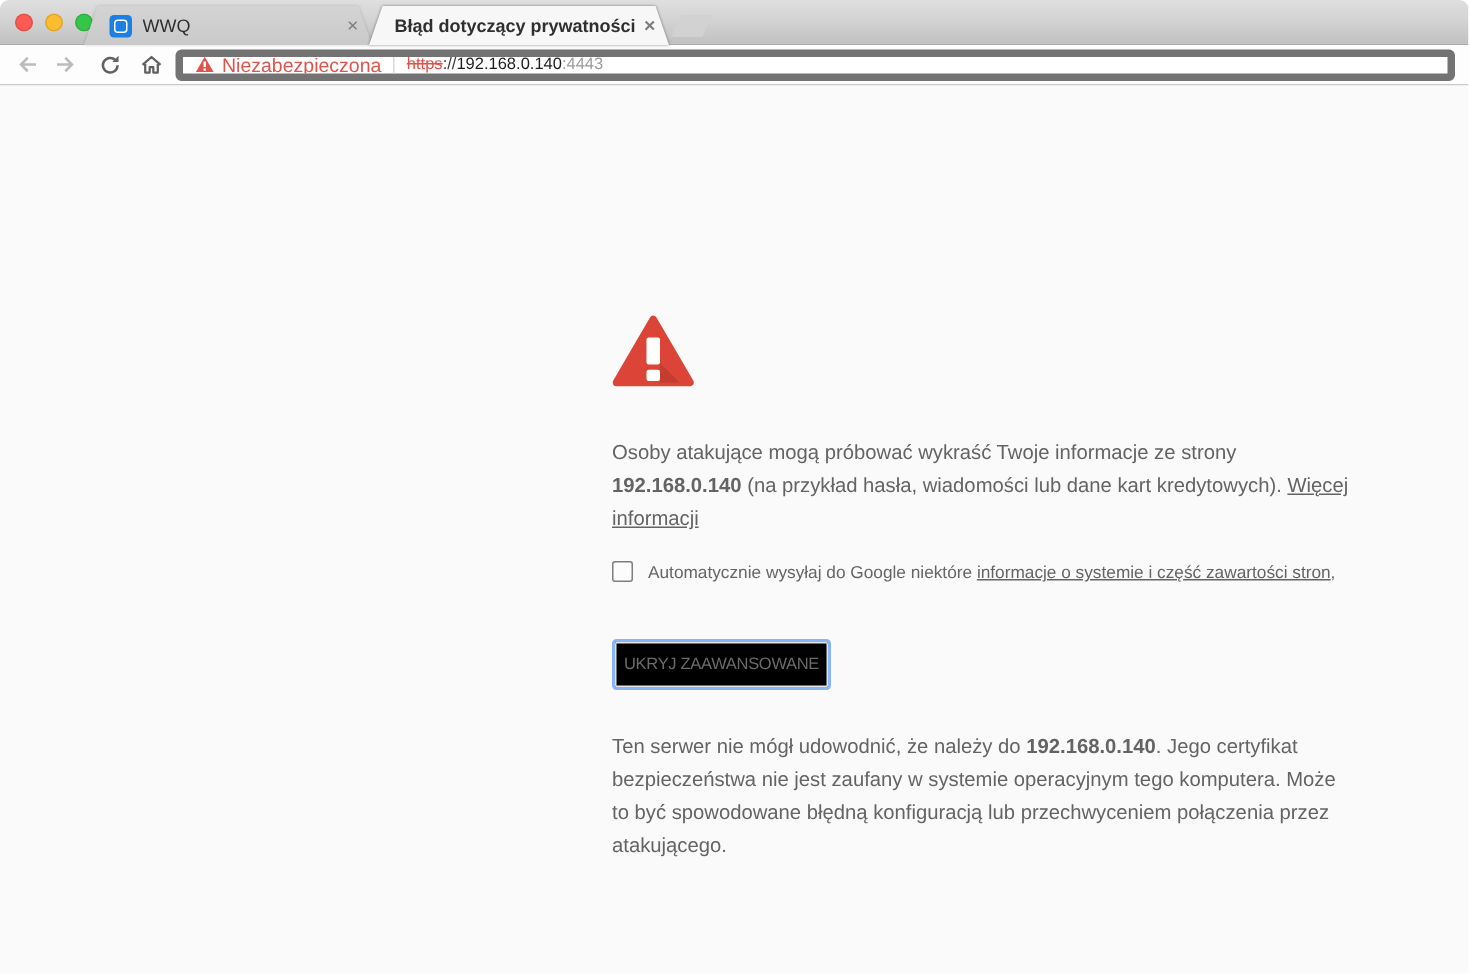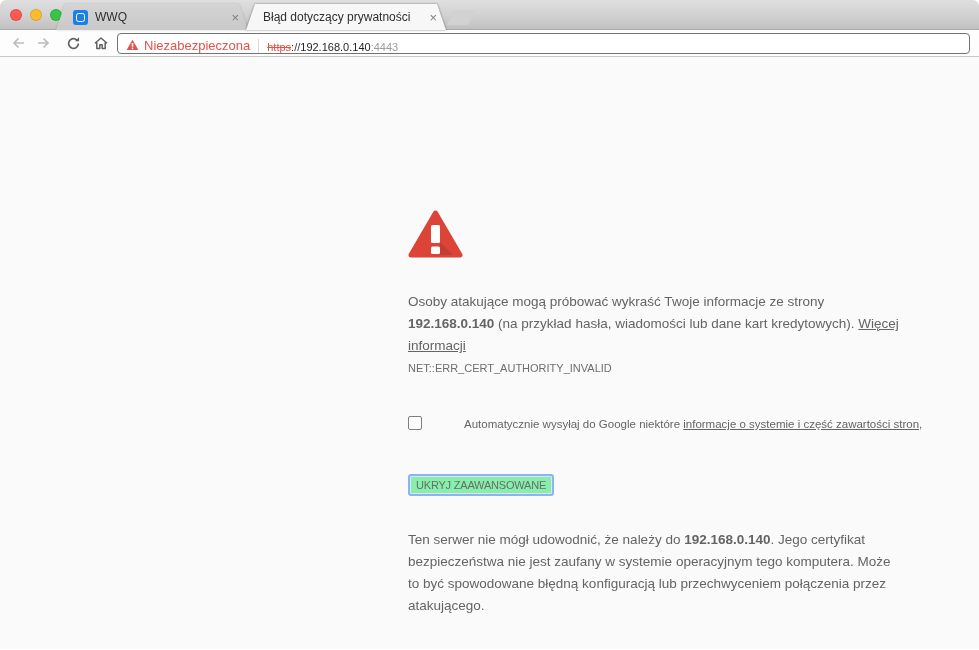--- a/index.html
+++ b/index.html
@@ -17,66 +17,66 @@
   .light.yellow { background:#fdbc30; border:1px solid rgba(0,0,0,.12); }
   .light.green { background:#35c649; border:1px solid rgba(0,0,0,.12); }
 
   .tabwrap { position:absolute; top:4px; height:26px; }
   .tabwrap.active { filter:drop-shadow(0 0 1px rgba(0,0,0,.45)); z-index:5; }
   .tabwrap.inactive { z-index:2; filter:drop-shadow(0 0 1px rgba(0,0,0,.18)); }
   .tab { position:relative; height:26px; display:flex; align-items:center;
          clip-path:polygon(0 100%, 9px 0, calc(100% - 9px) 0, 100% 100%);
          padding:0 22px 0 17px; }
   .tab.inactive-shape { background:linear-gradient(#d4d4d4,#c9c9c9); }
-  .tab.active-shape { background:#f7f7f7; }
+  .tab.active-shape { background:#f7f7f7;font-weight:bold; }
   .tab-label { font-size:12px; color:#2f2f2f; white-space:nowrap; overflow:hidden; }
   .favicon { width:15px; height:15px; border-radius:3px; background:#1b7fe4;
              position:relative; margin-right:7px; flex:0 0 auto; }
   .favicon::after { content:""; position:absolute; inset:3px; border:1.5px solid #fff; border-radius:2.5px; }
   .tab-close { position:absolute; right:9px; top:50%; transform:translateY(-50%);
                font-size:13px; line-height:13px; color:#7d7d7d; cursor:default; }
   .newtab { position:absolute; left:447px; top:10px; width:28px; height:15px;
             background:#d2d2d2; clip-path:polygon(7px 0, 100% 0, calc(100% - 7px) 100%, 0 100%);
             filter:drop-shadow(0 0 1px rgba(0,0,0,.25)); }
 
   
   .toolbar { height:27px; background:#fdfdfd; border-bottom:1px solid #c9c9c9;
              display:flex; align-items:center; padding:0 9px 0 7px; }
   .navbtn { width:24px; height:24px; display:flex; align-items:center; justify-content:center; flex:0 0 auto; }
   .navbtn svg { display:block; }
   .omnibox { flex:1; height:21px; margin-left:4px; background:#ffffff;
-             border:1px solid #737373; border-radius:4px;
-             display:flex; align-items:flex-end; padding:0 8px; overflow:hidden; }
+             border:5px solid #737373; border-radius:4px;
+             display:flex; align-items:center; padding:0 8px; overflow:hidden; }
   .chip { display:flex; align-items:center; gap:5px; }
   .chip-label { font-size:13px; color:var(--security-red,#e0534a); white-space:nowrap; }
   .chip-sep { width:1px; height:14px; background:#dadada; margin:0 8px; }
   .url { font-size:11px; white-space:nowrap; color:#3a3a3a; }
   .url .scheme { color:var(--security-red,#e0534a); text-decoration:line-through; }
   .url .sep { color:#3a3a3a; }
   .url .host { color:#1f1f1f; }
   .url .port { color:#9b9b9b; }
 
   
   .content { position:relative; height:592px; background:#fafafa; }
   .interstitial { position:absolute; left:408px; top:152px; width:494px; color:#646464; }
   .err-icon { display:block; margin-bottom:32px; }
   h1.title { font-size:19px; font-weight:normal; color:#3b3b3b; line-height:26px; margin-bottom:9px; }
   p.intro { font-size:13.5px; line-height:22px; margin-bottom:4px; }
   .b { font-weight:bold; }
   a.glink { color:#646464; text-decoration:underline; cursor:pointer; }
   .error-code { font-size:11px; line-height:14px; color:#6e6e6e; }
 
-  .checkbox-row { display:flex; margin-top:38px;gap:32px; }
+  .checkbox-row { display:flex; margin-top:14px; }
   .checkbox { width:14px; height:14px; border:1px solid #7e7e7e; border-radius:2px;
               background:#fcfcfc; margin:3px 10px 0 0; flex:0 0 auto; cursor:pointer; }
   .checkbox-label { font-size:11.5px; line-height:23px; color:#656565; }
   .nowrap { white-space:nowrap; }
 
   .buttons-row { display:flex; justify-content:space-between; align-items:center; margin-top:31px; height:36px; }
-  .btn-hide { height:22px; padding:0 6px; background:#86efac;
+  .btn-hide { height:34px; padding:0 6px; background:#000000;
               border:2px solid var(--focus-ring,#8ab4f8); border-radius:3px;
               box-shadow:inset 0 0 0 1px #e3e3e3;
               font-family:inherit; font-size:11px; letter-spacing:-0.2px; color:#6b6b6b; cursor:pointer; }
   .btn-safety { height:30px; padding:0 10px; background:var(--accent-blue,#4285f4);
                 border:none; border-radius:2px; font-family:inherit; font-size:13px;
                 color:#ffffff; cursor:pointer; }
   p.advanced { font-size:13.5px; line-height:22px; margin-top:26px; }
 </style>
 </head>
 <body>
@@ -153,21 +153,20 @@
       <svg class="err-icon" width="55" height="50" viewBox="0 0 55 50">
         <path d="M27.5 4 L52 46 H3 Z" style="fill:var(--danger-red,#db4437); stroke:var(--danger-red,#db4437)" stroke-width="5" stroke-linejoin="round"></path>
         <path d="M32 33 L45 46 H32 Z" fill="rgba(0,0,0,0.10)"></path>
         <rect x="23" y="16" width="9" height="18" rx="1.5" fill="#ffffff"></rect>
         <rect x="23" y="37.5" width="9" height="7.5" rx="1.5" fill="#ffffff"></rect>
       </svg>
 
 
       <p class="intro"><span>Osoby atakujące mogą próbować wykraść Twoje informacje ze strony </span><span class="b">192.168.0.140</span><span> (na przykład hasła, wiadomości lub dane kart kredytowych). </span><a class="glink">Więcej informacji</a></p>
 
-      <div class="error-code">NET::ERR_CERT_AUTHORITY_INVALID</div>
 
       <div class="checkbox-row">
         <div class="checkbox"></div>
         <div class="checkbox-label">
           <span class="nowrap"><span>Automatycznie wysyłaj do Google niektóre </span><a class="glink">informacje o systemie i część zawartości stron</a><span>,</span></span><br>
         </div>
       </div>
 
       <div class="buttons-row">
         <button class="btn-hide">UKRYJ ZAAWANSOWANE</button>

